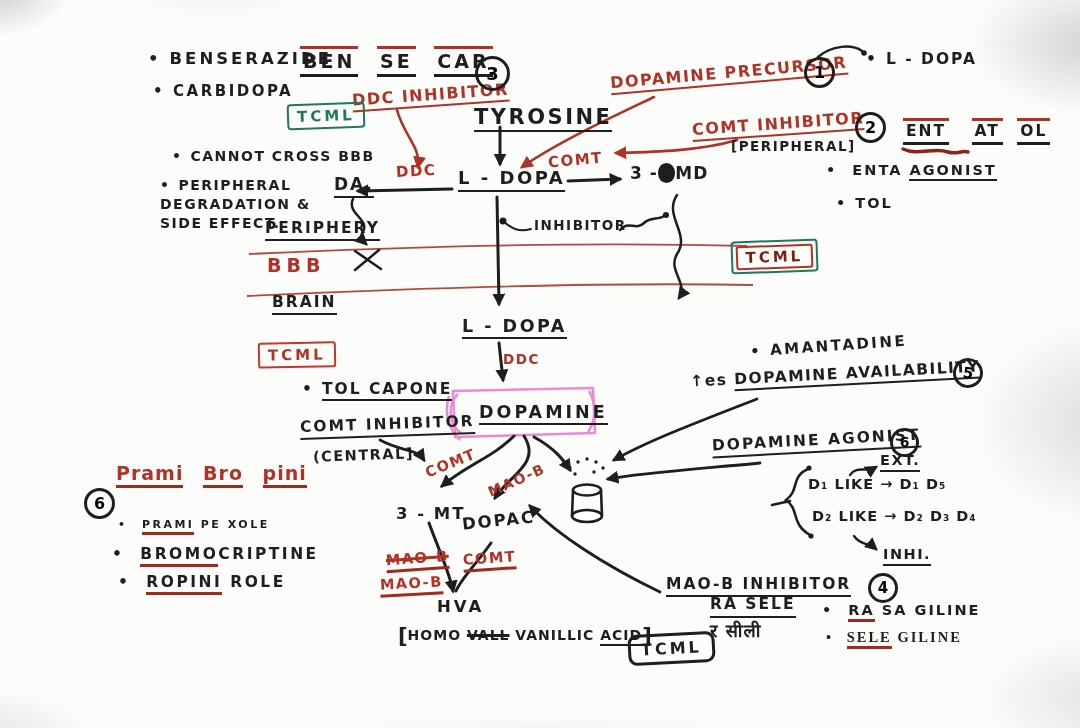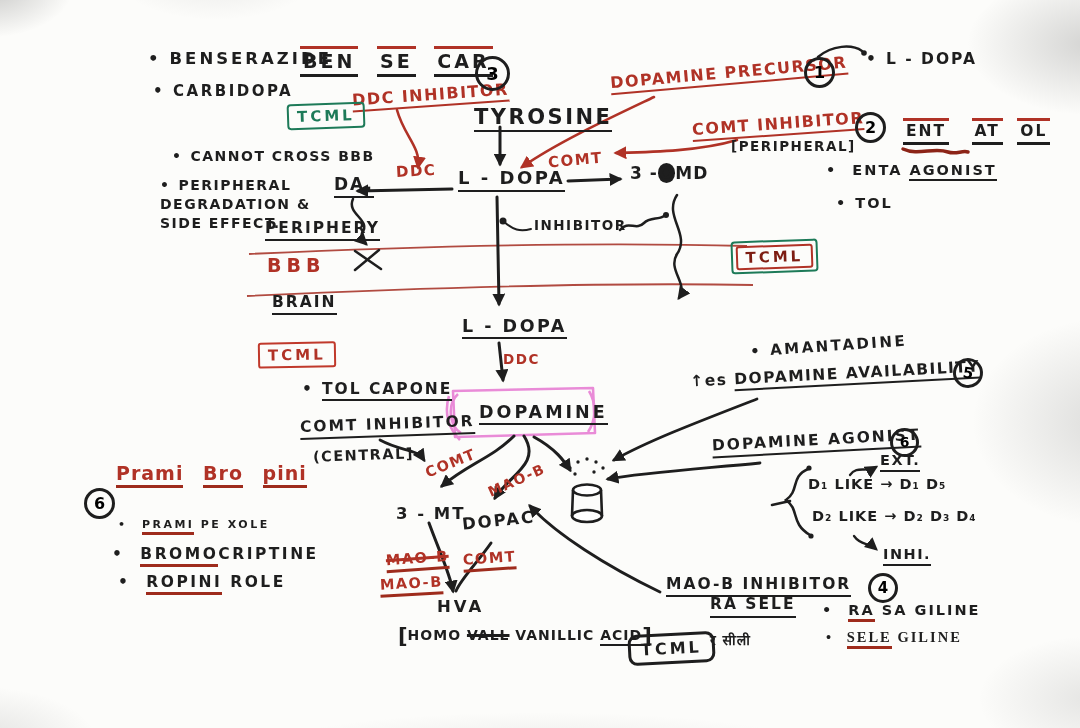--- a/index.html
+++ b/index.html
@@ -229,21 +229,21 @@
   <div class="t u" style="left:880px;top:452px;font-size:14.5px;">EXT.</div>
   <div class="t" style="left:808px;top:476px;font-size:14.5px;letter-spacing:1px;">D₁ LIKE → D₁ D₅</div>
   <div class="t" style="left:812px;top:508px;font-size:14.5px;letter-spacing:1px;">D₂ LIKE → D₂ D₃ D₄</div>
   <div class="t u" style="left:883px;top:546px;font-size:14.5px;">INHI.</div>
 
   <div class="t u" style="left:666px;top:576px;font-size:15.5px;letter-spacing:2px;">MAO-B INHIBITOR</div>
   <div class="circ" style="left:868px;top:573px;width:24px;height:24px;line-height:24px;font-size:15px;">4</div>
 
   <div class="t" style="left:710px;top:596px;">
     <div class="u" style="font-size:15.5px;letter-spacing:2px;padding-bottom:2px;">RA SELE</div>
-    <div style="font-size:14px;margin-top:14px;letter-spacing:1px;">र सीली</div>
+    <div style="font-size:18px;margin-top:3px;letter-spacing:1px;">र सीली</div>
   </div>
 
   <div class="t bullet" style="left:822px;top:602px;font-size:14.5px;letter-spacing:2px;">
     <span class="ur">RA</span><span> SA GILINE</span>
   </div>
   <div class="t bullet" style="left:826px;top:629px;font-size:14.5px;letter-spacing:2px;font-family:Liberation Serif, serif;">
     <span class="ur">SELE</span><span> GILINE</span>
   </div>
 
 </div>

